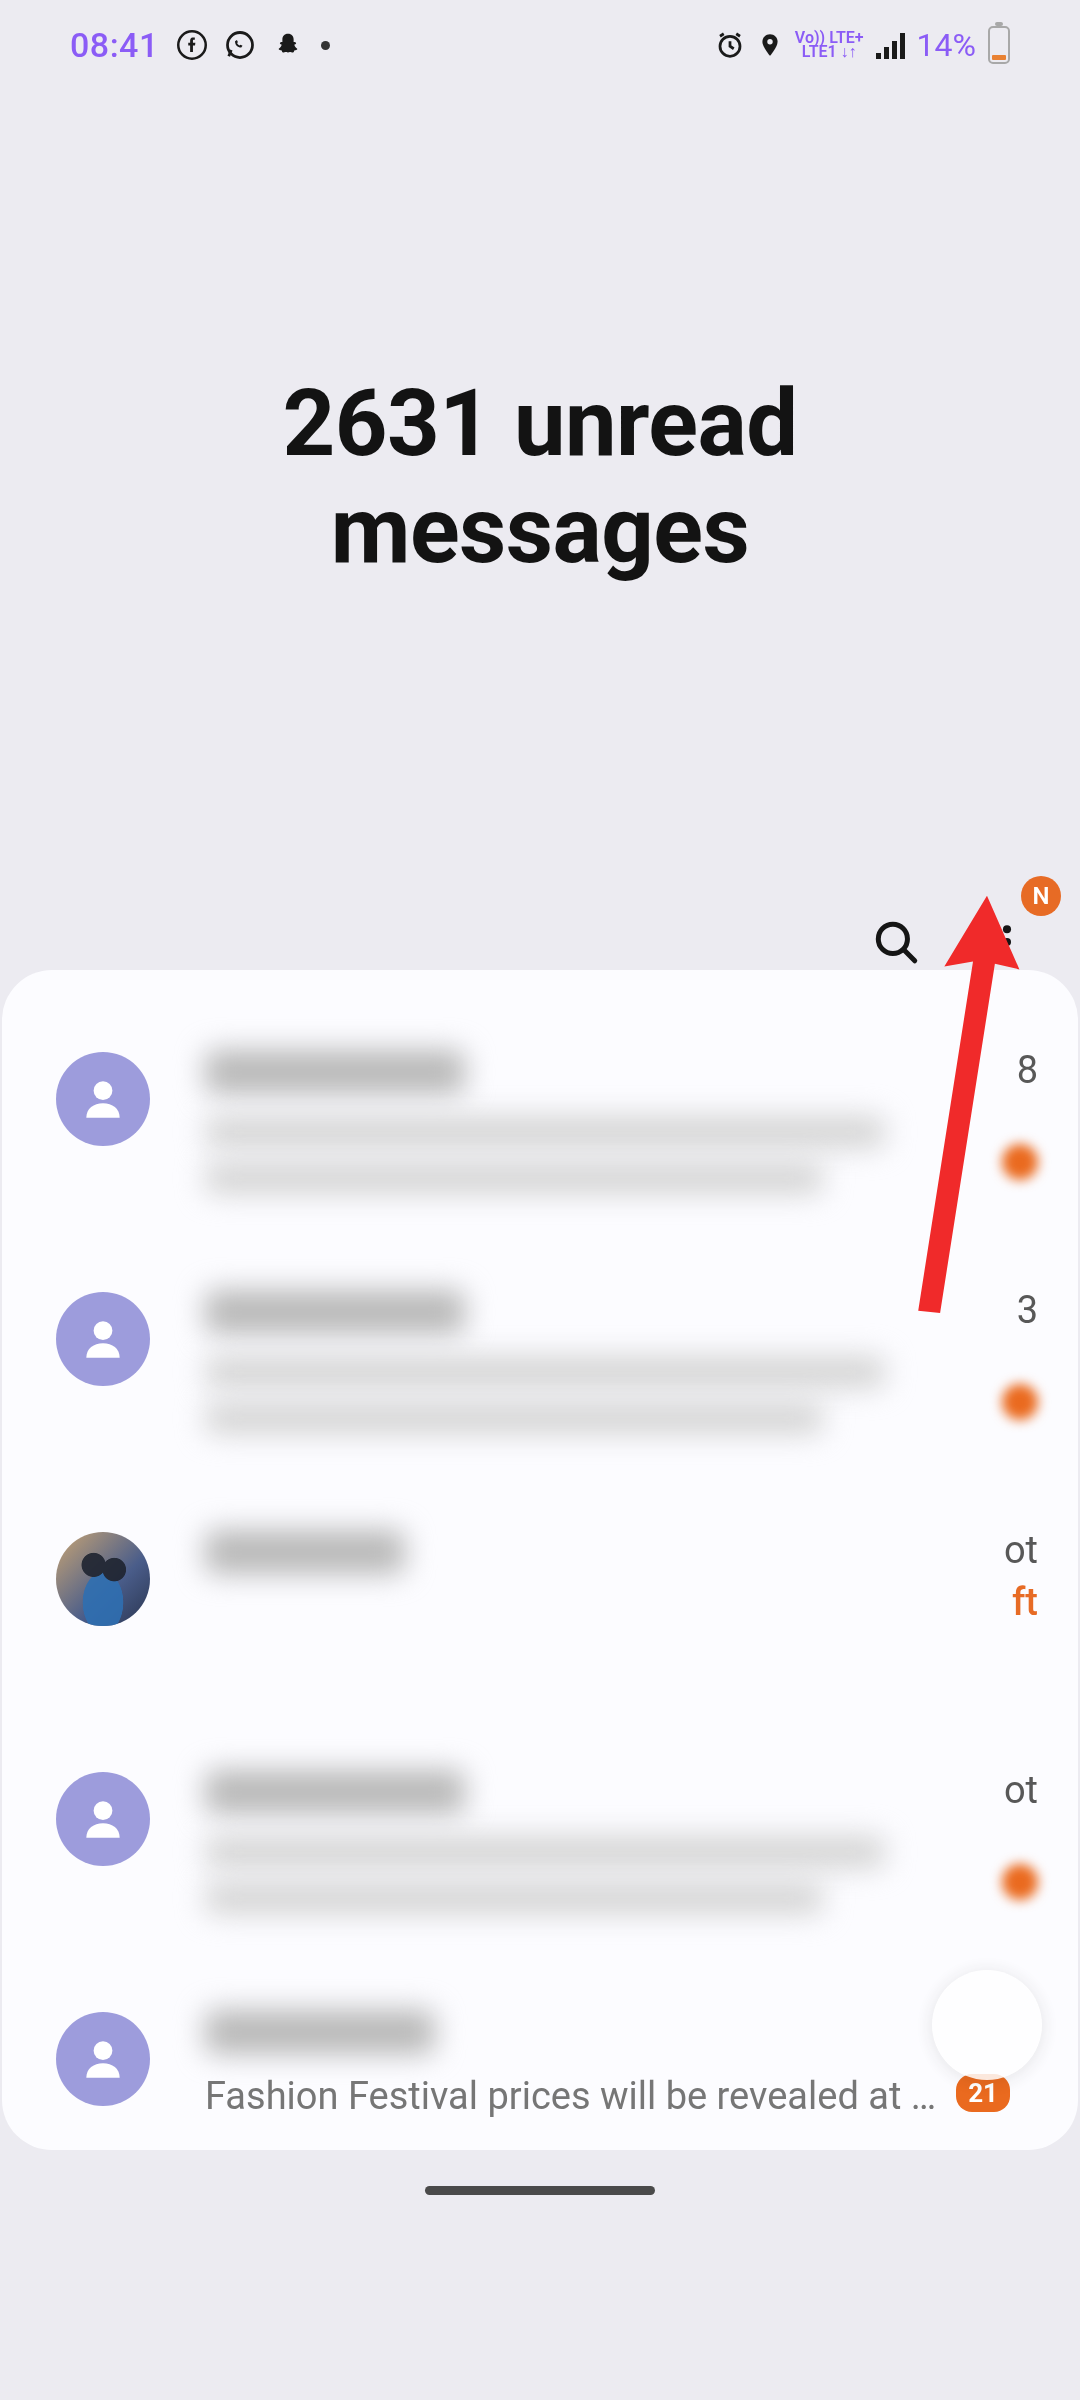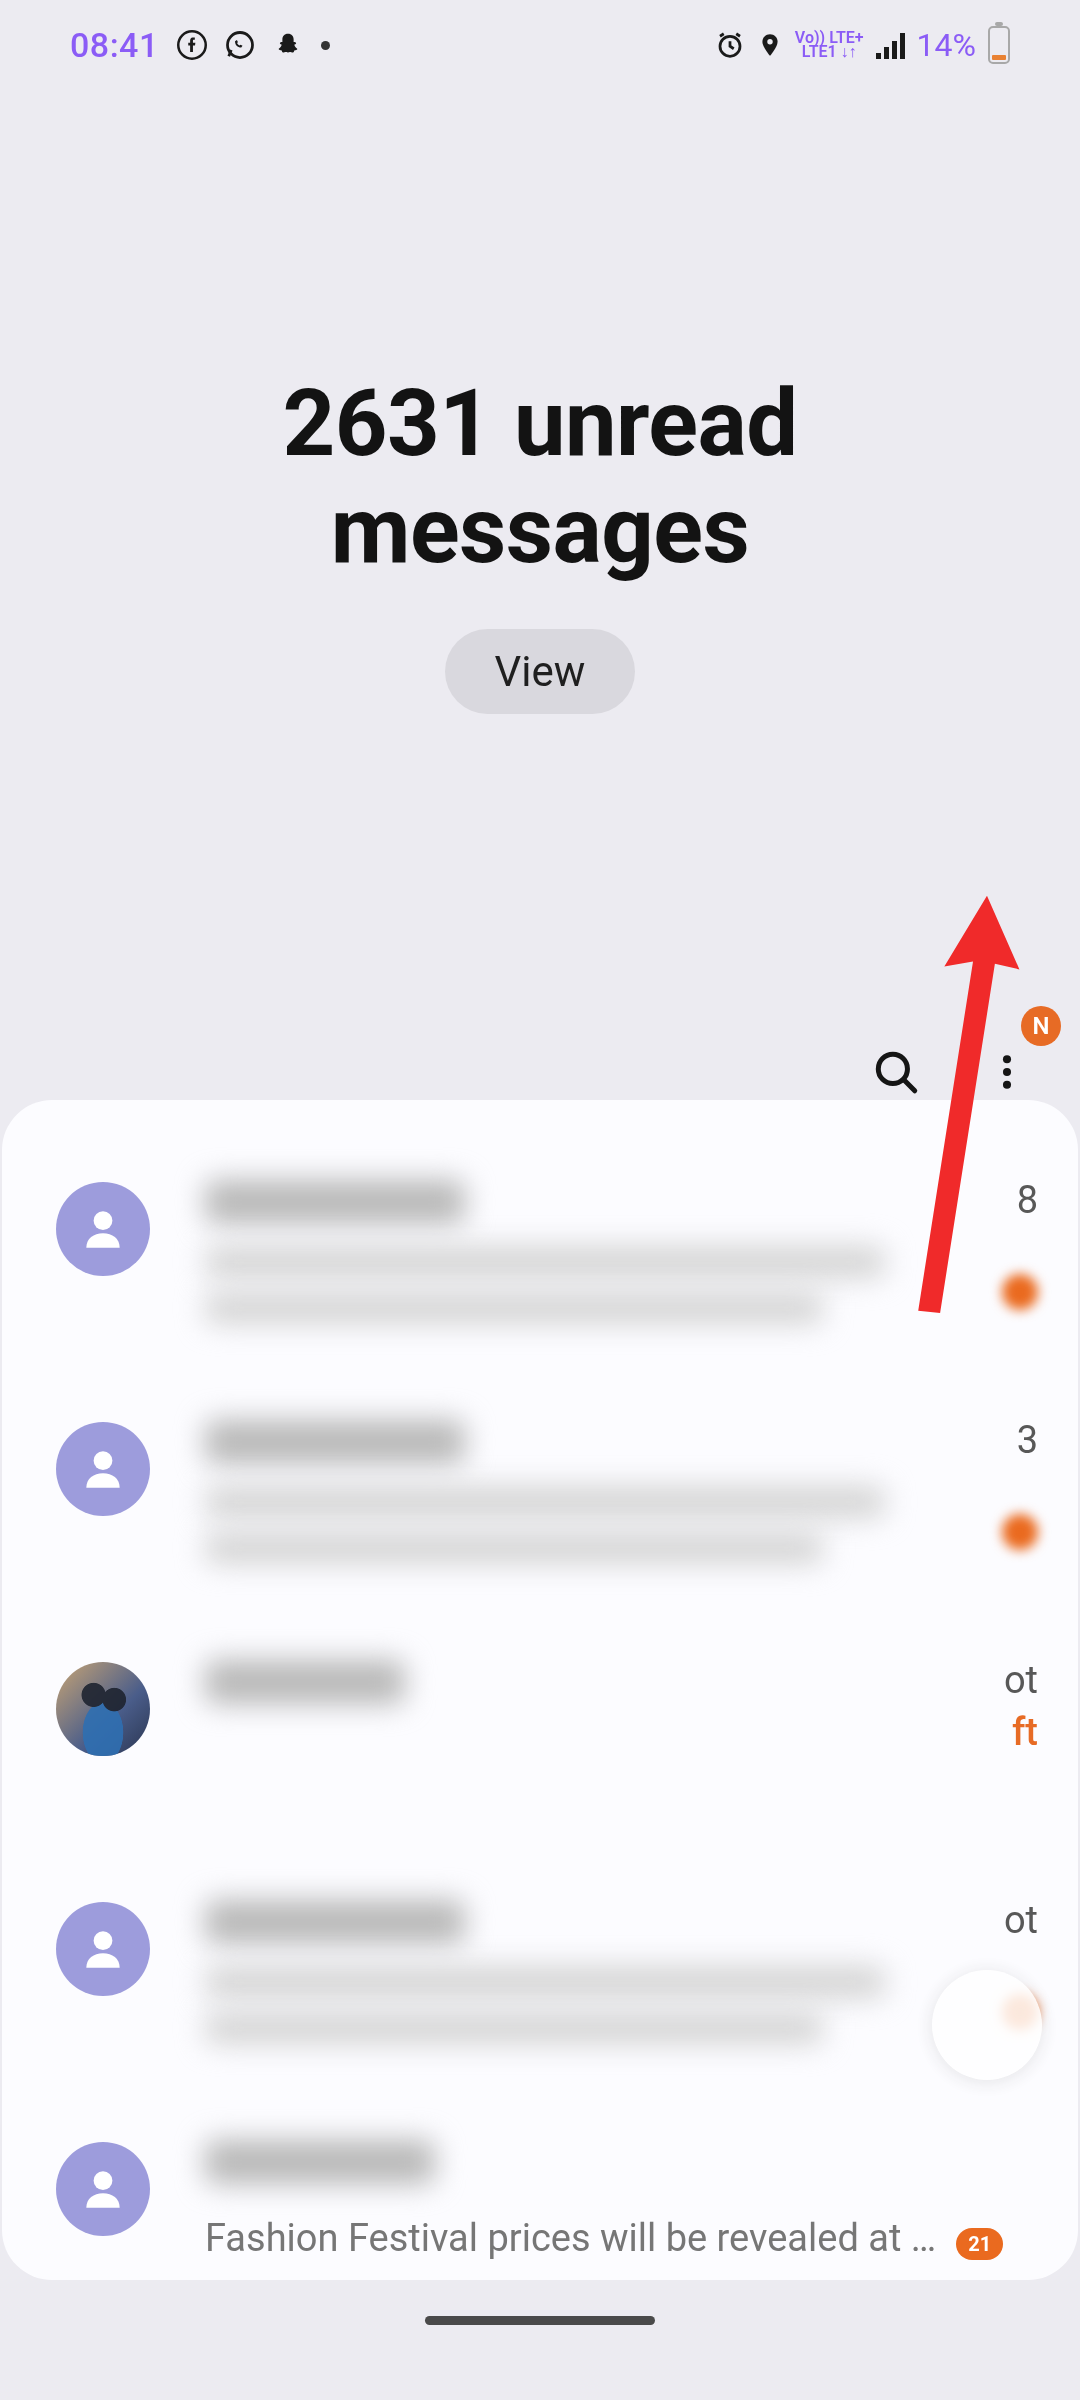--- a/index.html
+++ b/index.html
@@ -152,21 +152,21 @@
   .unread-dot {
     width: 36px; height: 36px; border-radius: 50%; background: #EA6A1F;
     filter: blur(6px);
   }
   .last-snippet {
     color: #767676; font-size: 38px;
     white-space: nowrap; overflow: hidden; text-overflow: ellipsis;
     max-width: 760px;
   }
   .badge-small {
-    background: #EA6A1F; color: #fff; font-size: 20px; font-weight: 700;
+    background: #EA6A1F; color: #fff; font-size: 26px; font-weight: 700;
     border-radius: 16px; padding: 4px 12px; display: inline-flex; align-items: center;
   }
   .fab-placeholder {
     position: absolute;
     right: 38px;
     bottom: 320px;
     width: 110px; height: 110px;
     background: #fff;
     border-radius: 55px;
     box-shadow: 0 2px 20px rgba(0,0,0,0.12);
@@ -239,21 +239,20 @@
           <span class="b3"></span>
           <span class="b4"></span>
       </span>
       <span class="battery-pct">14%</span>
       <span class="battery-body"></span>
     </div>
   </div>
 
   <div class="big-header">
     <div class="unread-title">2631 unread messages</div>
-    <div class="view-pill">View</div>
   </div>
 
   <div class="toolbar-row">
     <div class="icon-btn">
       <svg width="50" height="50" viewBox="0 0 24 24">
         <circle cx="10.5" cy="10.5" r="7" fill="none" stroke="#151515" stroke-width="2.4"></circle>
         <path d="M16 16l5 5" stroke="#151515" stroke-width="2.4" stroke-linecap="round"></path>
       </svg>
     </div>
     <div class="icon-btn">
@@ -337,21 +336,21 @@
 
       <div class="convo-item" style="min-height:150px; padding-bottom:10px">
         <div class="avatar">
           <svg width="50" height="50" viewBox="0 0 24 24">
               <circle cx="12" cy="8" r="4.5" fill="#fff"></circle>
               <path d="M4 21c0-4.5 3.5-7 8-7s8 2.5 8 7" fill="#fff"></path>
             </svg>
         </div>
         <div class="convo-body">
           <div class="blur-line bl-title" style="width:230px"></div>
-          <div style="display:flex; align-items:flex-end; gap:20px; margin-top:32px">
+          <div style="display:flex; align-items:flex-start; gap:20px; margin-top:20px">
             <div class="last-snippet">Fashion Festival prices will be revealed at …</div>
             <span class="badge-small">21</span>
           </div>
         </div>
       </div>
 
     </div>
   </div>
 
   <div class="gesture-bar"></div>

